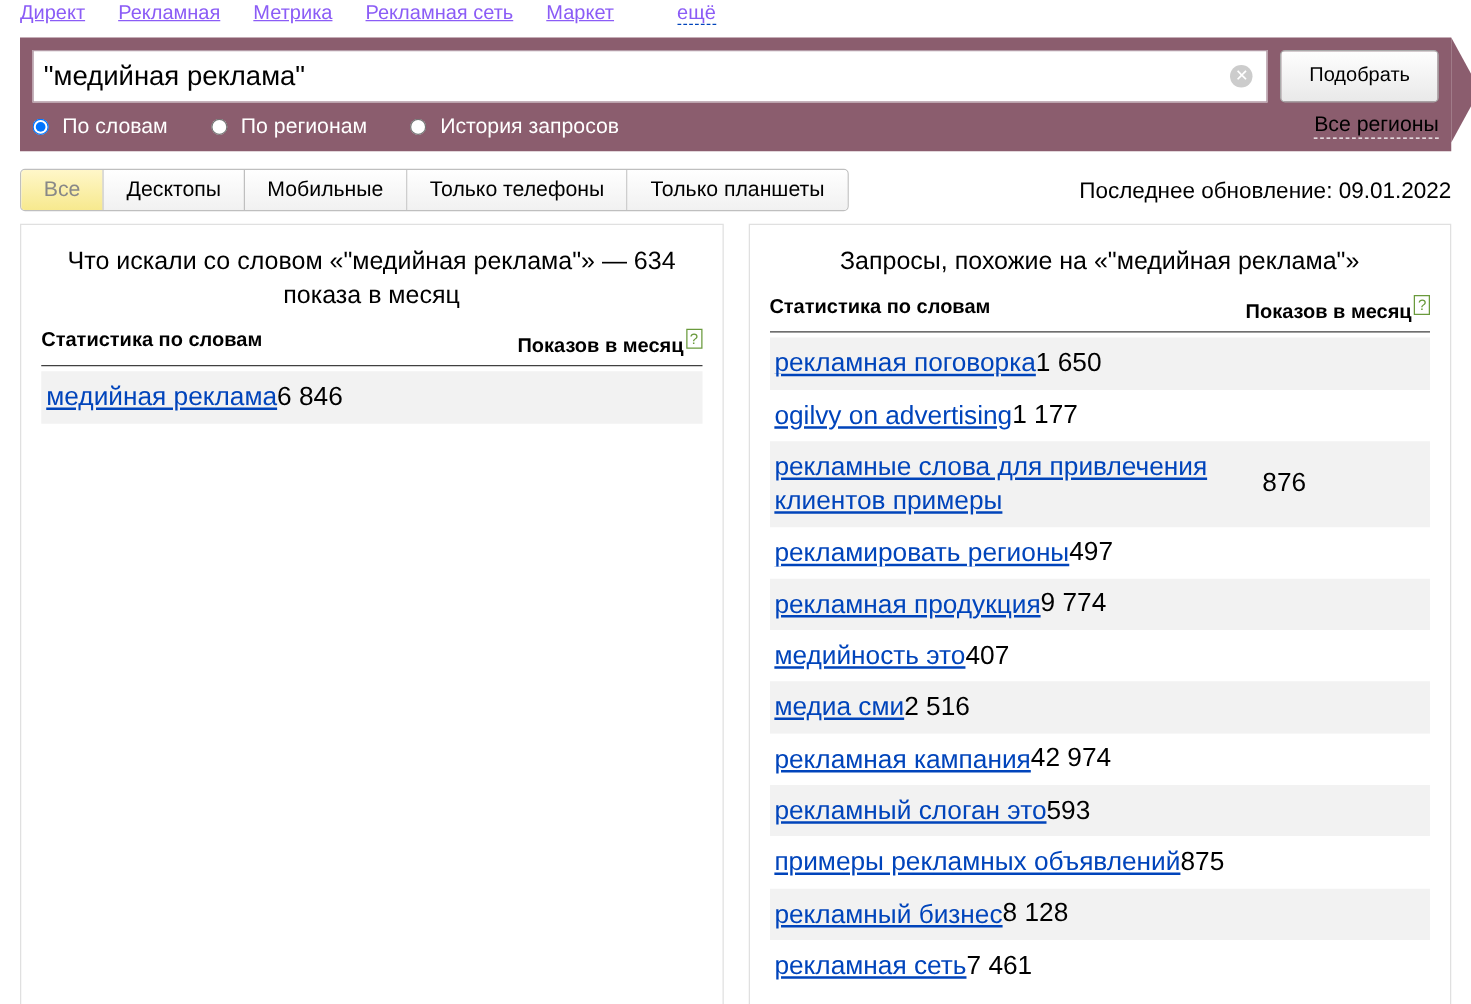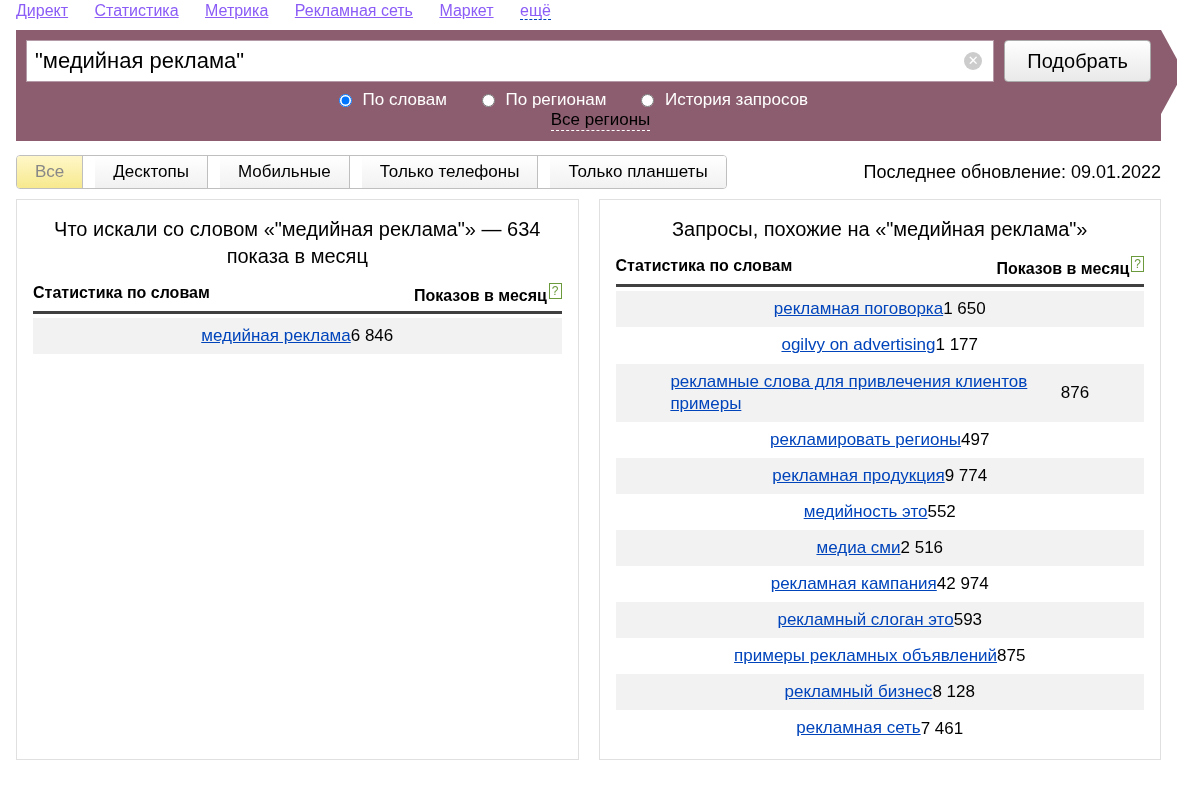--- a/index.html
+++ b/index.html
@@ -15,20 +15,21 @@
     font-size: 16px;
   }
   .top-nav a {
     color: #8b5cf6;
     text-decoration: underline;
     margin-right: 22px;
   }
   .top-nav a.dashed {
     text-decoration: none;
     border-bottom: 1px dashed #0044bb;
+    margin-left: 24px;
   }
   .search-bar-wrap {
     position: relative;
     margin: 0 16px 12px;
   }
   .search-bar {
     background: #8b5d6e;
     padding: 10px;
     position: relative;
   }
@@ -69,34 +70,33 @@
     background: #ccc;
     color: #fff;
     font-size: 13px;
     line-height: 18px;
     text-align: center;
     cursor: pointer;
   }
   .submit-btn {
     height: 42px;
     padding: 0 22px;
-    font-size: 20px;
+    font-size: 16px;
     background: linear-gradient(#fefefe,#e9e9e9);
     border: 1px solid #aaa;
     border-radius: 4px;
     cursor: pointer;
   }
   .filter-row {
     display: flex;
     align-items: center;
     justify-content: space-between;
     margin-top: 8px;
     color: #fff;
     font-size: 17px;
-    flex-direction: column;
   }
   .filter-left label {
     margin-right: 30px;
     cursor: pointer;
   }
   .filter-left input { margin-right: 6px; vertical-align: middle; }
   .regions-link {
     color: #000000;
     text-decoration: none;
     border-bottom: 1px dashed #fff;
@@ -106,21 +106,20 @@
     display: flex;
     justify-content: space-between;
     align-items: center;
     margin: 14px 16px 10px;
   }
   .tabs {
     display: flex;
     border: 1px solid #bfbfbf;
     border-radius: 4px;
     overflow: hidden;
-    gap: 12px;
   }
   .tab {
     padding: 6px 18px;
     border-right: 1px solid #bfbfbf;
     font-size: 17px;
     cursor: pointer;
     background: linear-gradient(#ffffff,#f1f1f1);
   }
   .tab:last-child { border-right: none; }
   .tab.active {
@@ -146,56 +145,56 @@
     font-size: 20px;
     text-align: center;
     margin: 6px 0 14px;
     line-height: 1.35;
   }
   .thead {
     display: flex;
     justify-content: space-between;
     font-weight: bold;
     font-size: 16px;
-    border-bottom: 3px solid #404040;
+    border-bottom: 1px solid #404040;
     padding-bottom: 6px;
     margin-bottom: 4px;
   }
   .thead .help {
     color: #6a9a3c;
     font-size: 12px;
     vertical-align: super;
     margin-left: 2px;
     border: 1px solid #6a9a3c;
     padding: 0 2px;
     font-weight: normal;
   }
   .trow {
     display: flex;
-    justify-content: center;
+    justify-content: flex-start;
     align-items: center;
     padding: 7px 4px;
-    font-size: 17px;
+    font-size: 21px;
   }
   .trow:nth-child(odd) { background: #f2f2f2; }
   .trow:nth-child(even) { background: #fff; }
   .trow a {
     color: #0044bb;
     text-decoration: underline;
     max-width: 75%;
     line-height: 1.3;
   }
   .trow .val { white-space: nowrap; }
 </style>
 </head>
 <body>
 
 <div class="top-nav">
   <a href="#">Директ</a>
-  <a href="#">Статистика</a>
+  <a href="#">Рекламная</a>
   <a href="#">Метрика</a>
   <a href="#">Рекламная сеть</a>
   <a href="#">Маркет</a>
   <a href="#" class="dashed">ещё</a>
 </div>
 
 <div class="search-bar-wrap">
   <div class="search-bar">
     <div class="search-row">
       <div class="search-input-wrap">
@@ -276,21 +275,21 @@
         <div class="trow">
           <a href="#">рекламировать регионы</a>
           <span class="val">497</span>
         </div>
         <div class="trow">
           <a href="#">рекламная продукция</a>
           <span class="val">9 774</span>
         </div>
         <div class="trow">
           <a href="#">медийность это</a>
-          <span class="val">552</span>
+          <span class="val">407</span>
         </div>
         <div class="trow">
           <a href="#">медиа сми</a>
           <span class="val">2 516</span>
         </div>
         <div class="trow">
           <a href="#">рекламная кампания</a>
           <span class="val">42 974</span>
         </div>
         <div class="trow">

